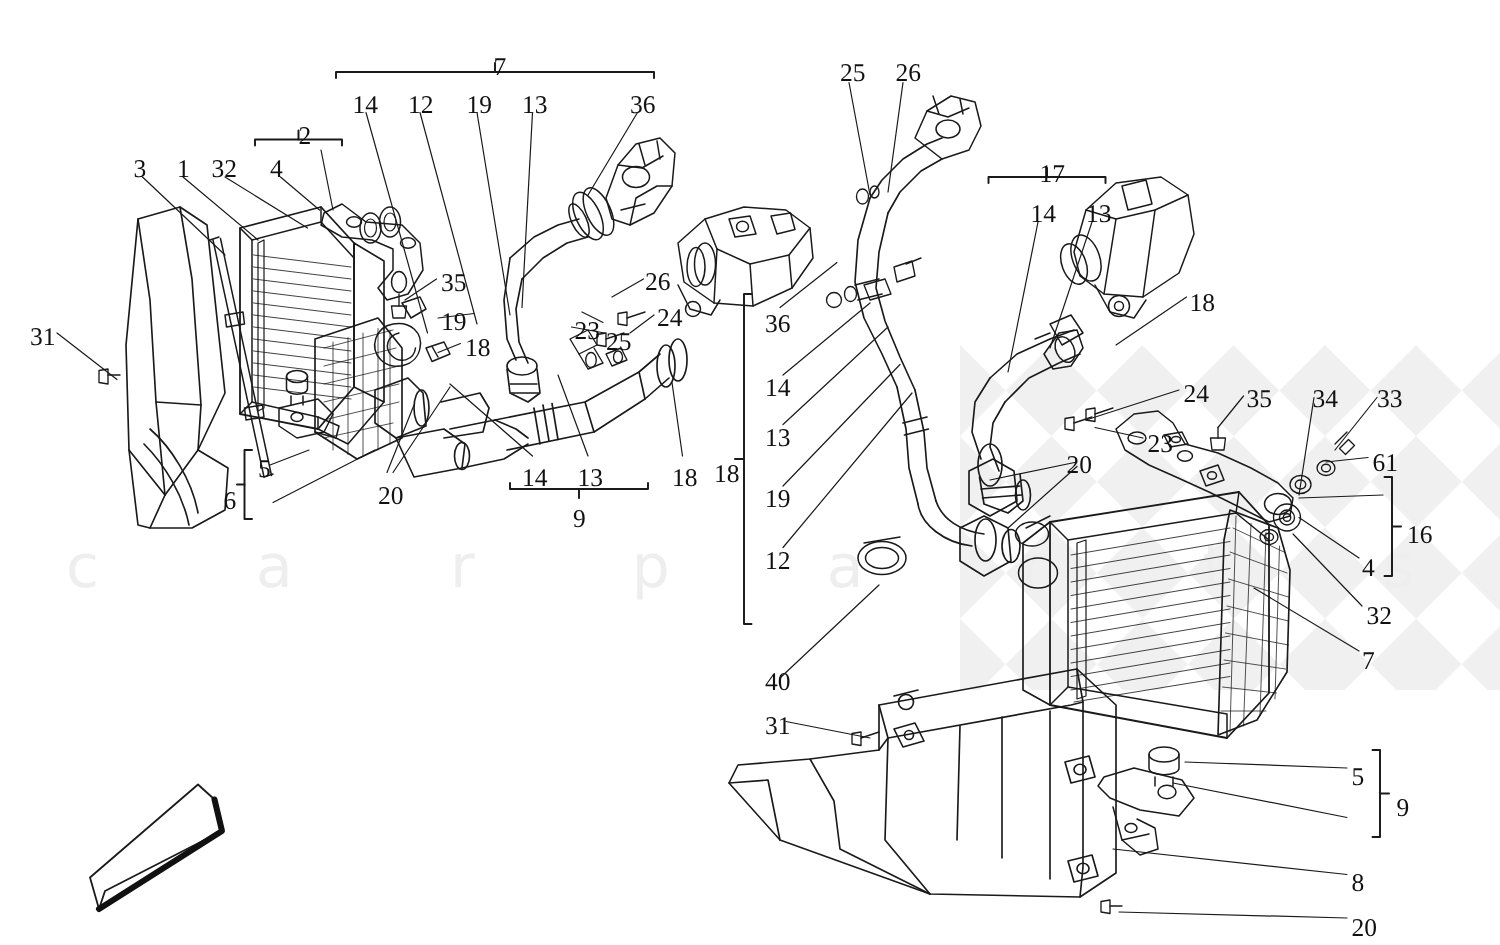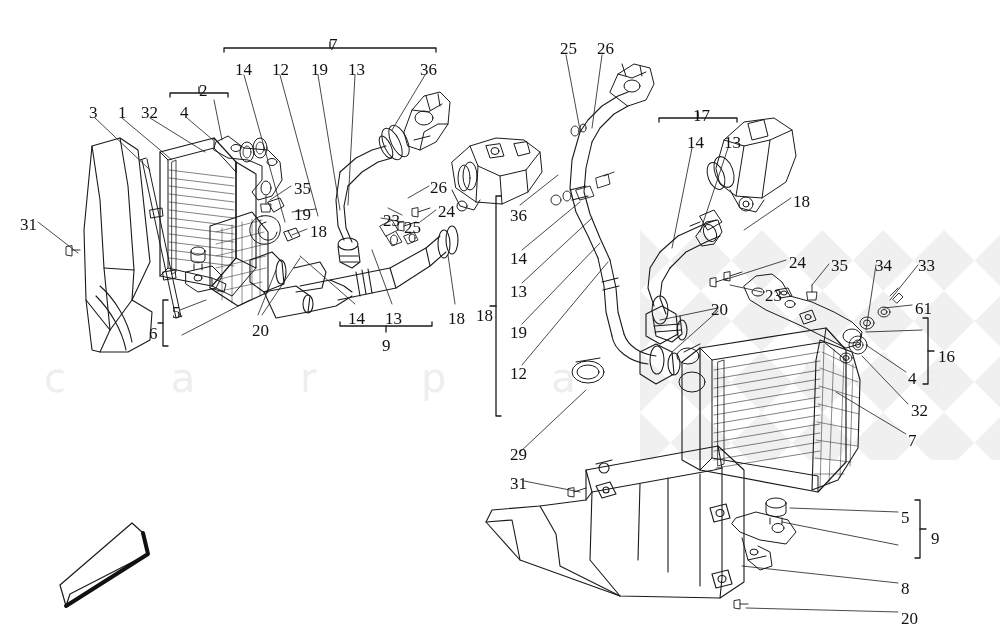--- a/index.html
+++ b/index.html
@@ -584,20 +584,20 @@
   <div class="lbl" style="left:911px;top:402px">32</div>
   <div class="lbl" style="left:908px;top:432px">7</div>
   <div class="lbl" style="left:711px;top:301px">20</div>
   <div class="lbl" style="left:172px;top:304px">5</div>
   <div class="lbl" style="left:149px;top:325px">6</div>
   <div class="lbl" style="left:252px;top:322px">20</div>
   <div class="lbl" style="left:348px;top:310px">14</div>
   <div class="lbl" style="left:385px;top:310px">13</div>
   <div class="lbl" style="left:382px;top:337px">9</div>
   <div class="lbl" style="left:448px;top:310px">18</div>
-  <div class="lbl" style="left:510px;top:446px">29</div>
+  <div class="lbl" style="left:510px;top:446px">40</div>
   <div class="lbl" style="left:510px;top:475px">31</div>
   <div class="lbl" style="left:901px;top:509px">5</div>
   <div class="lbl" style="left:931px;top:530px">9</div>
   <div class="lbl" style="left:901px;top:580px">8</div>
   <div class="lbl" style="left:901px;top:610px">20</div>
 
 </div>
 
 </body></html>

